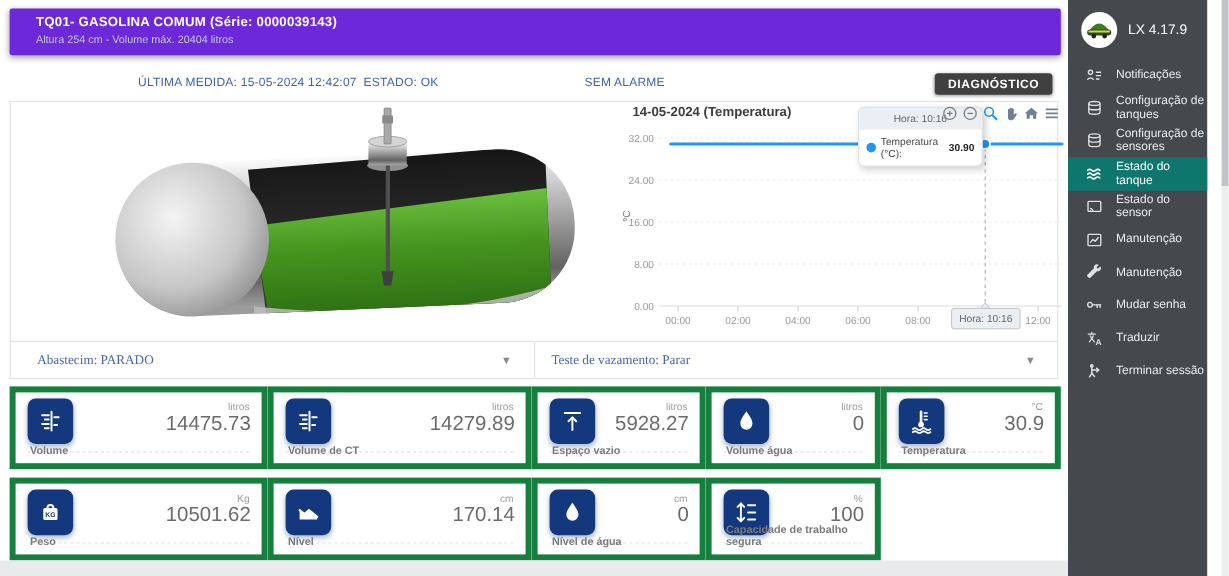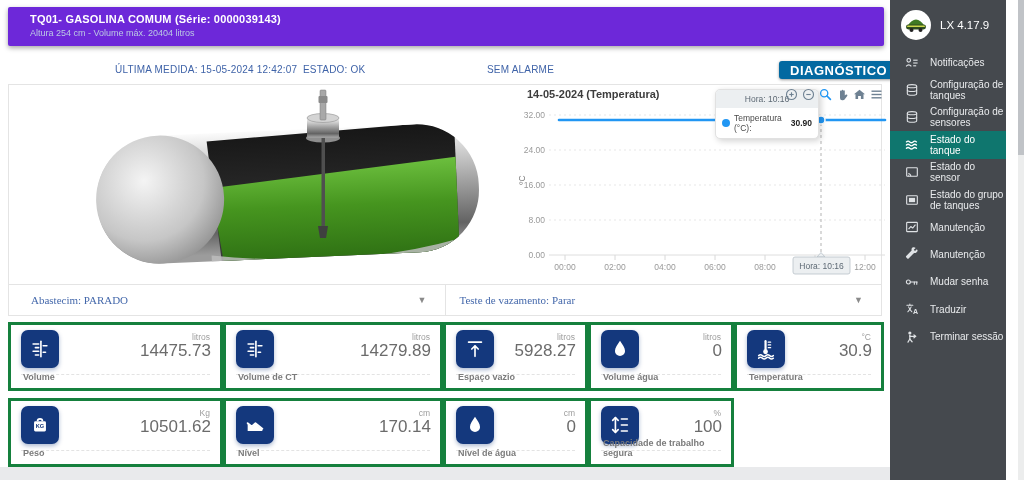--- a/index.html
+++ b/index.html
@@ -10,22 +10,22 @@
   
   .topbar{position:absolute;left:8px;top:7px;width:876px;height:39px;background:#6d28d9;
     border-radius:2px;box-shadow:0 2px 5px rgba(0,0,0,.35);color:#fff;box-sizing:border-box;
     padding:6px 0 0 22px;z-index:3;}
   .topbar-title{font-size:11px;font-weight:bold;letter-spacing:.2px;}
   .topbar-sub{font-size:9px;color:#bcc9e4;margin-top:3px;}
 
   
   .status-item{position:absolute;top:64px;font-size:10px;color:#3f63a8;letter-spacing:.2px;}
   .st1{left:115px}.st2{left:303px}.st3{left:487px}
-  .diag-btn{position:absolute;left:779px;top:61px;height:18px;padding:0 11px;background:#0369a1;
-    color:#fff;font-size:13px;font-weight:bold;letter-spacing:.5px;border:none;border-radius:3px;
+  .diag-btn{position:absolute;left:779px;top:61px;height:18px;padding:0 11px;background:#404040;
+    color:#fff;font-size:10px;font-weight:bold;letter-spacing:.5px;border:none;border-radius:3px;
     box-shadow:0 1px 3px rgba(0,0,0,.4);cursor:pointer;font-family:"Liberation Sans",sans-serif;}
 
   
   .panel{position:absolute;left:8px;top:84px;width:874px;height:201px;border:1px solid #e4e4e4;
     background:#fff;box-sizing:border-box;}
   .tank-wrap{position:absolute;left:50px;top:3px;width:430px;height:192px;}
   .chart-wrap{position:absolute;left:492px;top:0;width:390px;height:198px;}
 
   .chart-title{position:absolute;left:26px;top:3px;font-size:11px;font-weight:bold;color:#3d3d3d;}
   .chart-toolbar{position:absolute;right:8px;top:3px;display:flex;gap:4px;align-items:center;z-index:6;}
@@ -45,21 +45,21 @@
     border-top:none;display:flex;box-sizing:border-box;background:#fff;font-family:Liberation Serif, serif;}
   .ctrl{flex:1;position:relative;display:flex;align-items:center;font-size:11px;color:#4468ab;cursor:pointer;}
   .ctrl.c2{border-left:1px solid #e4e4e4;}
   .ctrl.c1 .ctrl-label{padding-left:22px;}
   .ctrl.c2 .ctrl-label{padding-left:14px;}
   .chev{position:absolute;right:18px;color:#8a8a8a;font-size:9px;}
 
   
   .cards{position:absolute;left:8px;top:322px;width:876px;display:grid;
     grid-template-columns:215px 220px 145px 146px 150px;grid-auto-rows:69px;row-gap:7px;}
-  .card{position:relative;border:3px solid #15803d;background:#fff;box-sizing:border-box;}
+  .card{position:relative;border:5px solid #15803d;background:#fff;box-sizing:border-box;}
   .cicon{position:absolute;left:10px;top:5px;width:38px;height:38px;background:#14387d;border-radius:7px;
     display:flex;align-items:center;justify-content:center;box-shadow:0 2px 4px rgba(20,56,125,.35);}
   .unit{position:absolute;right:10px;top:7px;font-size:8.5px;color:#9d9d9d;}
   .val{position:absolute;right:9px;top:16px;font-size:17px;color:#6b6b6b;}
   .sep{position:absolute;left:10px;right:10px;top:49px;border-top:1px dashed #e3e3e3;}
   .clabel{position:absolute;left:12px;bottom:6px;font-size:9px;font-weight:bold;color:#7b7b7b;}
 
   .botstrip{position:absolute;left:0;top:467px;width:890px;height:13px;background:#e9eaec;}
 
   
@@ -437,27 +437,20 @@
 
       <div class="sb-item">
         <svg width="14" height="14" viewBox="0 0 15 15" stroke="#dfe2e5" stroke-width="1.2" fill="none">
           <rect x="1.8" y="3" width="11.4" height="9" rx=".8"></rect>
           <path d="M3.5 9.3 a2.7 2.7 0 0 1 2.7 2.7"></path>
           <circle cx="3.9" cy="11.6" r=".7" fill="#dfe2e5" stroke="none"></circle>
         </svg>
         <span>Estado do sensor</span>
       </div>
 
-      <div class="sb-item">
-        <svg width="14" height="14" viewBox="0 0 15 15" stroke="#dfe2e5" stroke-width="1.2" fill="none">
-          <rect x="1.8" y="3" width="11.4" height="9" rx=".8"></rect>
-          <rect x="4.2" y="5.2" width="6.6" height="4.6" fill="#dfe2e5" stroke="none"></rect>
-        </svg>
-        <span>Estado do grupo de tanques</span>
-      </div>
 
       <div class="sb-item">
         <svg width="14" height="14" viewBox="0 0 15 15" stroke="#dfe2e5" stroke-width="1.2" fill="none" stroke-linejoin="round">
           <rect x="1.8" y="2.5" width="11.4" height="10" rx=".8"></rect>
           <polyline points="3.8,9.8 6.2,7 8.2,8.6 11.2,5"></polyline>
         </svg>
         <span>Manutenção</span>
       </div>
 
       <div class="sb-item">

